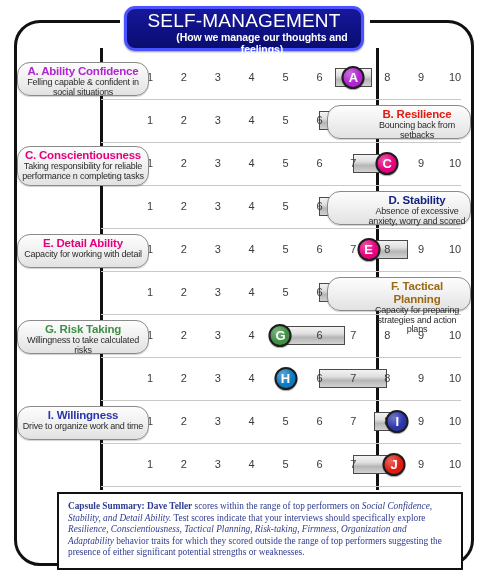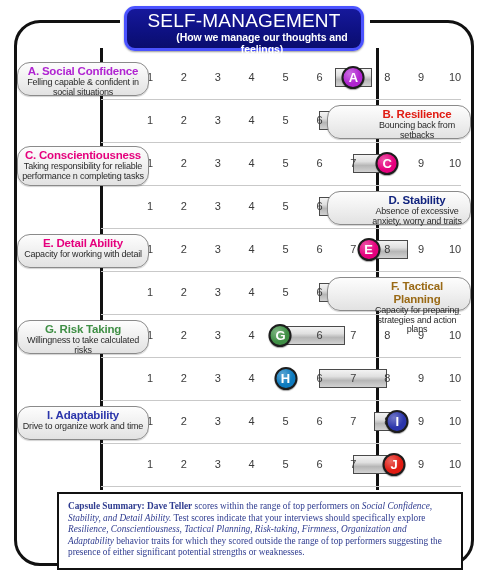--- a/index.html
+++ b/index.html
@@ -177,21 +177,21 @@
         <span class="num" style="left: 200.778px;">3</span>
         <span class="num" style="left: 234.667px;">4</span>
         <span class="num" style="left: 268.556px;">5</span>
         <span class="num" style="left: 302.444px;">6</span>
         <span class="num" style="left: 336.333px;">7</span>
         <span class="num" style="left: 370.222px;">8</span>
         <span class="num" style="left: 404.111px;">9</span>
         <span class="num" style="left: 438px;">10</span>
         <div class="marker" style="left: 336.333px; background: radial-gradient(circle at 34% 30%, rgba(255, 255, 255, 0.333) 0%, rgb(176, 36, 209) 55%, rgb(176, 36, 209) 100%) rgb(176, 36, 209);">A</div>
         <div class="cap left h2">
-          <span class="title" style="color: rgb(176, 36, 209);">A. Social Confidence</span>
+          <span class="title" style="color: rgb(176, 36, 209);">A. Ability Confidence</span>
           <span class="desc">Felling capable &amp; confident in social situations</span>
         </div>
       </div>
       <div class="row" style="top: 101px;">
         <div class="sep"></div>
         <div class="bar" style="left: 302.444px; width: 67.7778px;"></div>
         <span class="num" style="left: 133px;">1</span>
         <span class="num" style="left: 166.889px;">2</span>
         <span class="num" style="left: 200.778px;">3</span>
         <span class="num" style="left: 234.667px;">4</span>
@@ -235,21 +235,21 @@
         <span class="num" style="left: 234.667px;">4</span>
         <span class="num" style="left: 268.556px;">5</span>
         <span class="num" style="left: 302.444px;">6</span>
         <span class="num" style="left: 336.333px;">7</span>
         <span class="num" style="left: 370.222px;">8</span>
         <span class="num" style="left: 404.111px;">9</span>
         <span class="num" style="left: 438px;">10</span>
         <div class="marker" style="left: 336.333px; background: radial-gradient(circle at 34% 30%, rgba(255, 255, 255, 0.333) 0%, rgb(17, 35, 126) 55%, rgb(17, 35, 126) 100%) rgb(17, 35, 126);">D</div>
         <div class="cap right h2">
           <span class="title" style="color: rgb(17, 35, 126);">D. Stability</span>
-          <span class="desc">Absence of excessive anxiety, worry and traits</span>
+          <span class="desc">Absence of excessive anxiety, worry and scored</span>
         </div>
       </div>
       <div class="row" style="top: 230px;">
         <div class="sep"></div>
         <div class="bar" style="left: 344.806px; width: 45.75px;"></div>
         <span class="num" style="left: 133px;">1</span>
         <span class="num" style="left: 166.889px;">2</span>
         <span class="num" style="left: 200.778px;">3</span>
         <span class="num" style="left: 234.667px;">4</span>
         <span class="num" style="left: 268.556px;">5</span>
@@ -325,21 +325,21 @@
         <span class="num" style="left: 200.778px;">3</span>
         <span class="num" style="left: 234.667px;">4</span>
         <span class="num" style="left: 268.556px;">5</span>
         <span class="num" style="left: 302.444px;">6</span>
         <span class="num" style="left: 336.333px;">7</span>
         <span class="num" style="left: 370.222px;">8</span>
         <span class="num" style="left: 404.111px;">9</span>
         <span class="num" style="left: 438px;">10</span>
         <div class="marker" style="left: 380.389px; background: radial-gradient(circle at 34% 30%, rgba(255, 255, 255, 0.333) 0%, rgb(43, 53, 171) 55%, rgb(43, 53, 171) 100%) rgb(43, 53, 171);">I</div>
         <div class="cap left h2">
-          <span class="title" style="color: rgb(43, 53, 171);">I. Adaptability</span>
+          <span class="title" style="color: rgb(43, 53, 171);">I. Willingness</span>
           <span class="desc">Drive to organize work and time</span>
         </div>
       </div>
       <div class="row" style="top: 445px;">
         <div class="sep"></div>
         <div class="bar" style="left: 336.333px; width: 37.2778px;"></div>
         <span class="num" style="left: 133px;">1</span>
         <span class="num" style="left: 166.889px;">2</span>
         <span class="num" style="left: 200.778px;">3</span>
         <span class="num" style="left: 234.667px;">4</span>

